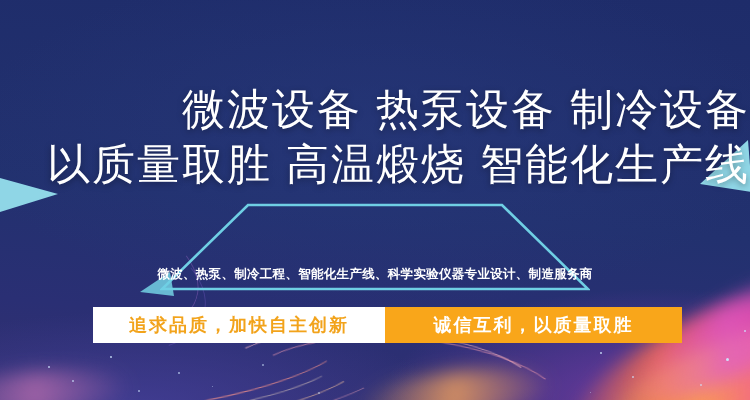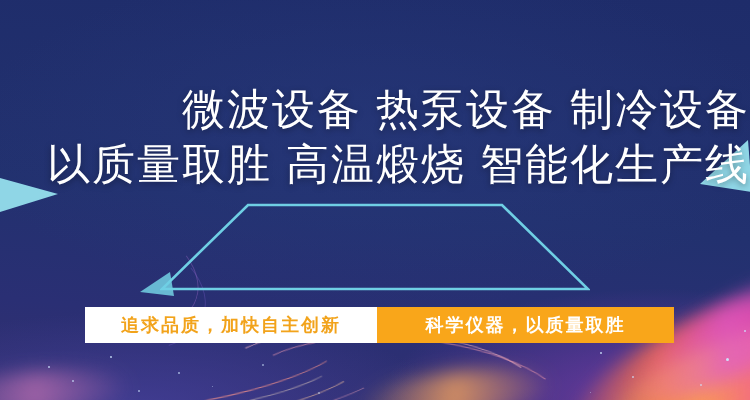--- a/index.html
+++ b/index.html
@@ -84,21 +84,21 @@
     text-align:center;
     color:#ffffff;
     font-size:12.5px;
     font-weight:bold;
     letter-spacing:.3px;
     white-space:nowrap;
   }
 
   
   .bars{
-    position:absolute;left:85px;top:307px;
+    position:absolute;left:93px;top:307px;
     width:589px;height:36px;
     display:flex;
   }
   .bar-left{
     flex:0 0 292px;
     background:#ffffff;
     color:#f2a31b;
     display:flex;align-items:center;justify-content:center;
     font-size:18px;font-weight:bold;letter-spacing:2px;
     white-space:nowrap;
@@ -180,19 +180,20 @@
       <polygon points="88,2 342,2 428,86 2,86" fill="none" stroke="#6fcfe4" stroke-width="2.6"></polygon>
     </svg>
   </div>
 
   <div class="headline">
     <span class="ln">微波设备  热泵设备  制冷设备</span>
     <span class="ln">以质量取胜  高温煅烧  智能化生产线</span>
   </div>
 
 
+  <div class="subline">微波、热泵、制冷工程、智能化生产线、科学实验仪器专业设计、制造服务商</div>
 
   <div class="bars">
     <div class="bar-left">追求品质，加快自主创新</div>
-    <div class="bar-right">科学仪器，以质量取胜</div>
+    <div class="bar-right">诚信互利，以质量取胜</div>
   </div>
 
 </div>
 
 </body></html>

